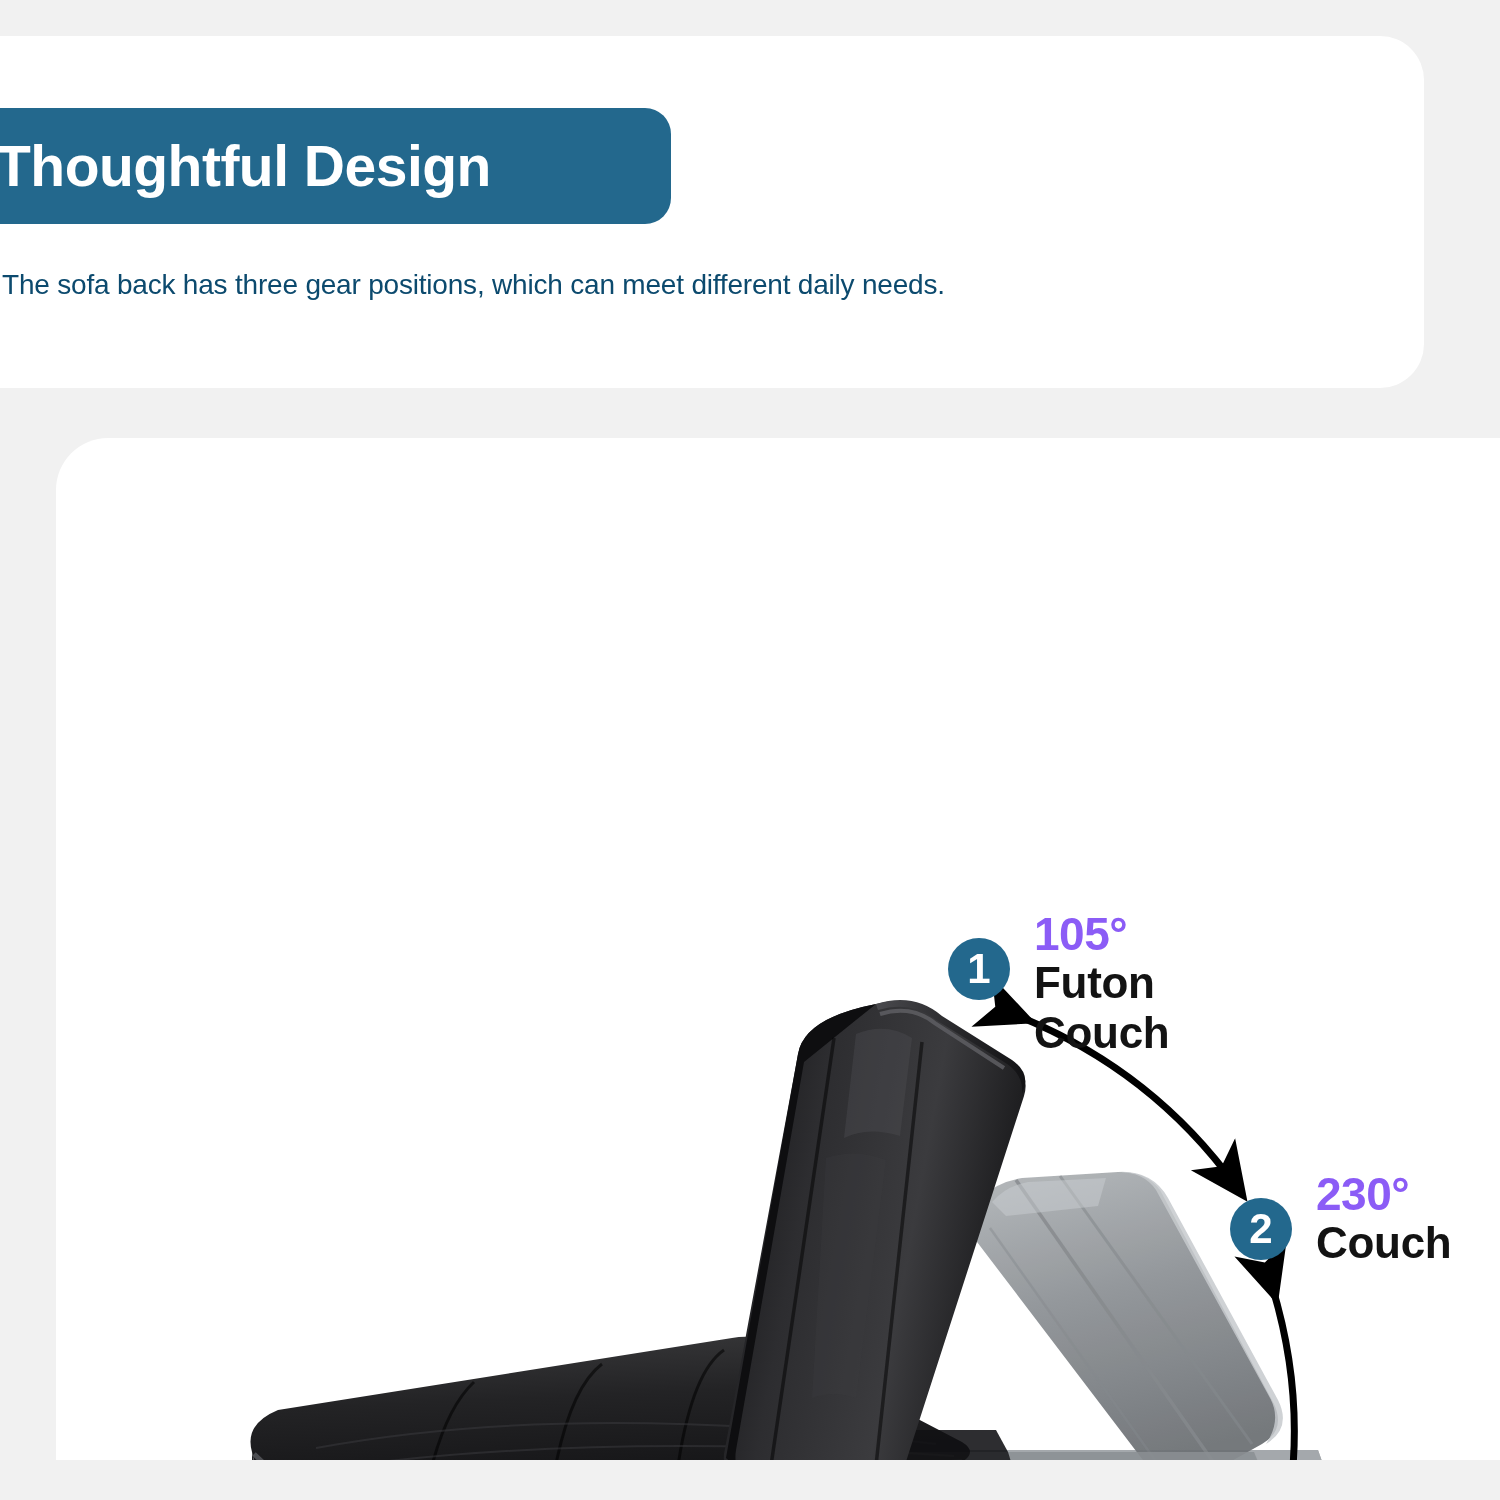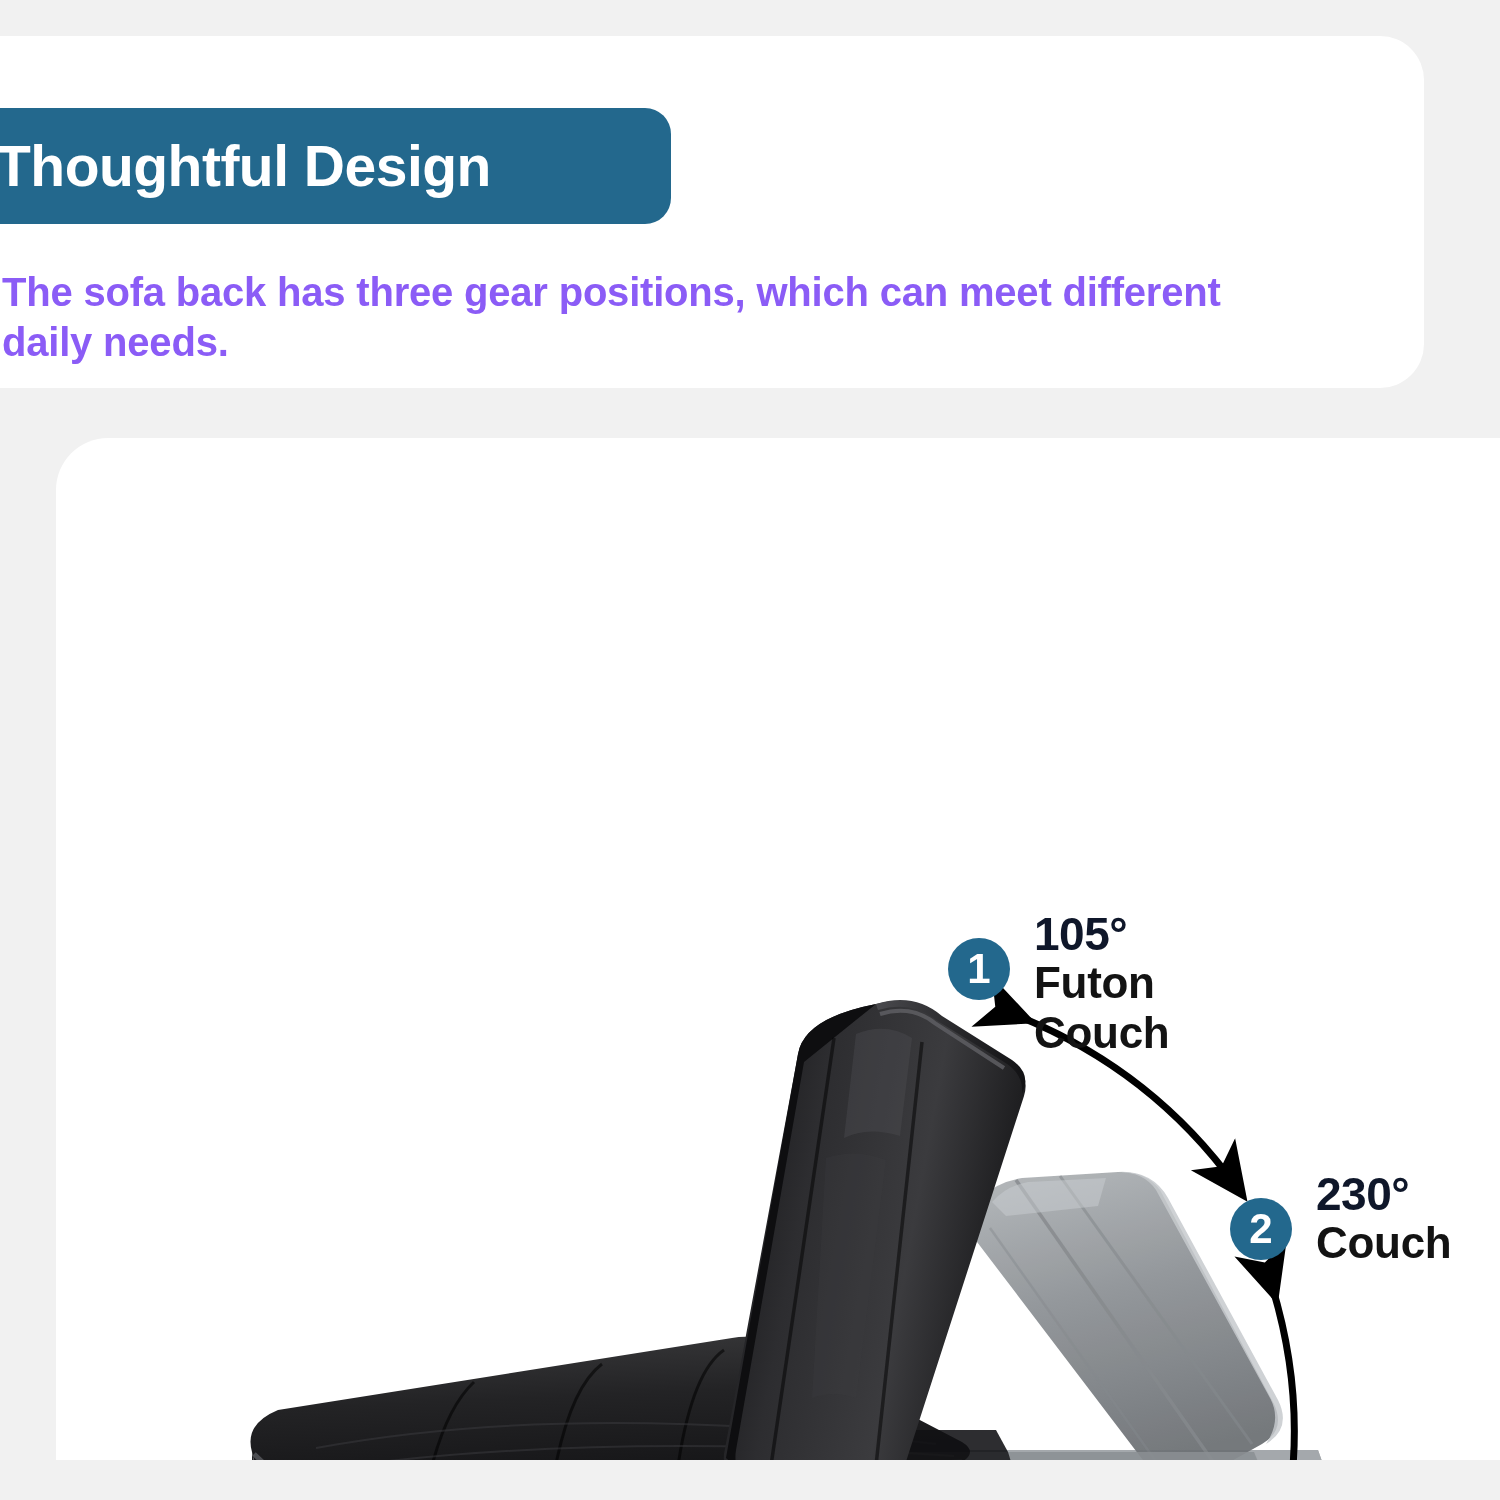--- a/index.html
+++ b/index.html
@@ -33,24 +33,24 @@
     font-weight:bold;
     letter-spacing:-0.5px;
     padding-left:56px;
     white-space:nowrap;
     line-height:1;
   }
   #subtitle{
     position:absolute;
     left:62px; top:232px;
     width:1300px;
-    color:#8b5cf6;
-    font-size:40px;
+    color:#0c4a6e;
+    font-size:28px;
     line-height:1.24;
-    font-weight:700;
+    font-weight:400;
     letter-spacing:-0.2px;
   }
 
   
   #bottom-card{
     position:absolute;
     left:56px; top:438px;
     width:1504px; height:1022px;
     background:#ffffff;
     border-radius:52px 0 0 0;
@@ -70,21 +70,21 @@
   .badge{
     width:62px; height:62px; border-radius:50%;
     background:#23688d;
     color:#ffffff;
     font-size:42px; font-weight:bold;
     display:flex; align-items:center; justify-content:center;
     line-height:1;
   }
   .callout-text{ position:absolute; left:86px; top:-28px; }
   .angle{
-    color:#0f172a;
+    color:#8b5cf6;
     font-size:46px; font-weight:bold;
     line-height:1.05;
     white-space:nowrap;
     letter-spacing:-0.5px;
   }
   .cname{
     color:#131313;
     font-size:44px; font-weight:700;
     line-height:1.12;
     letter-spacing:-0.3px;

